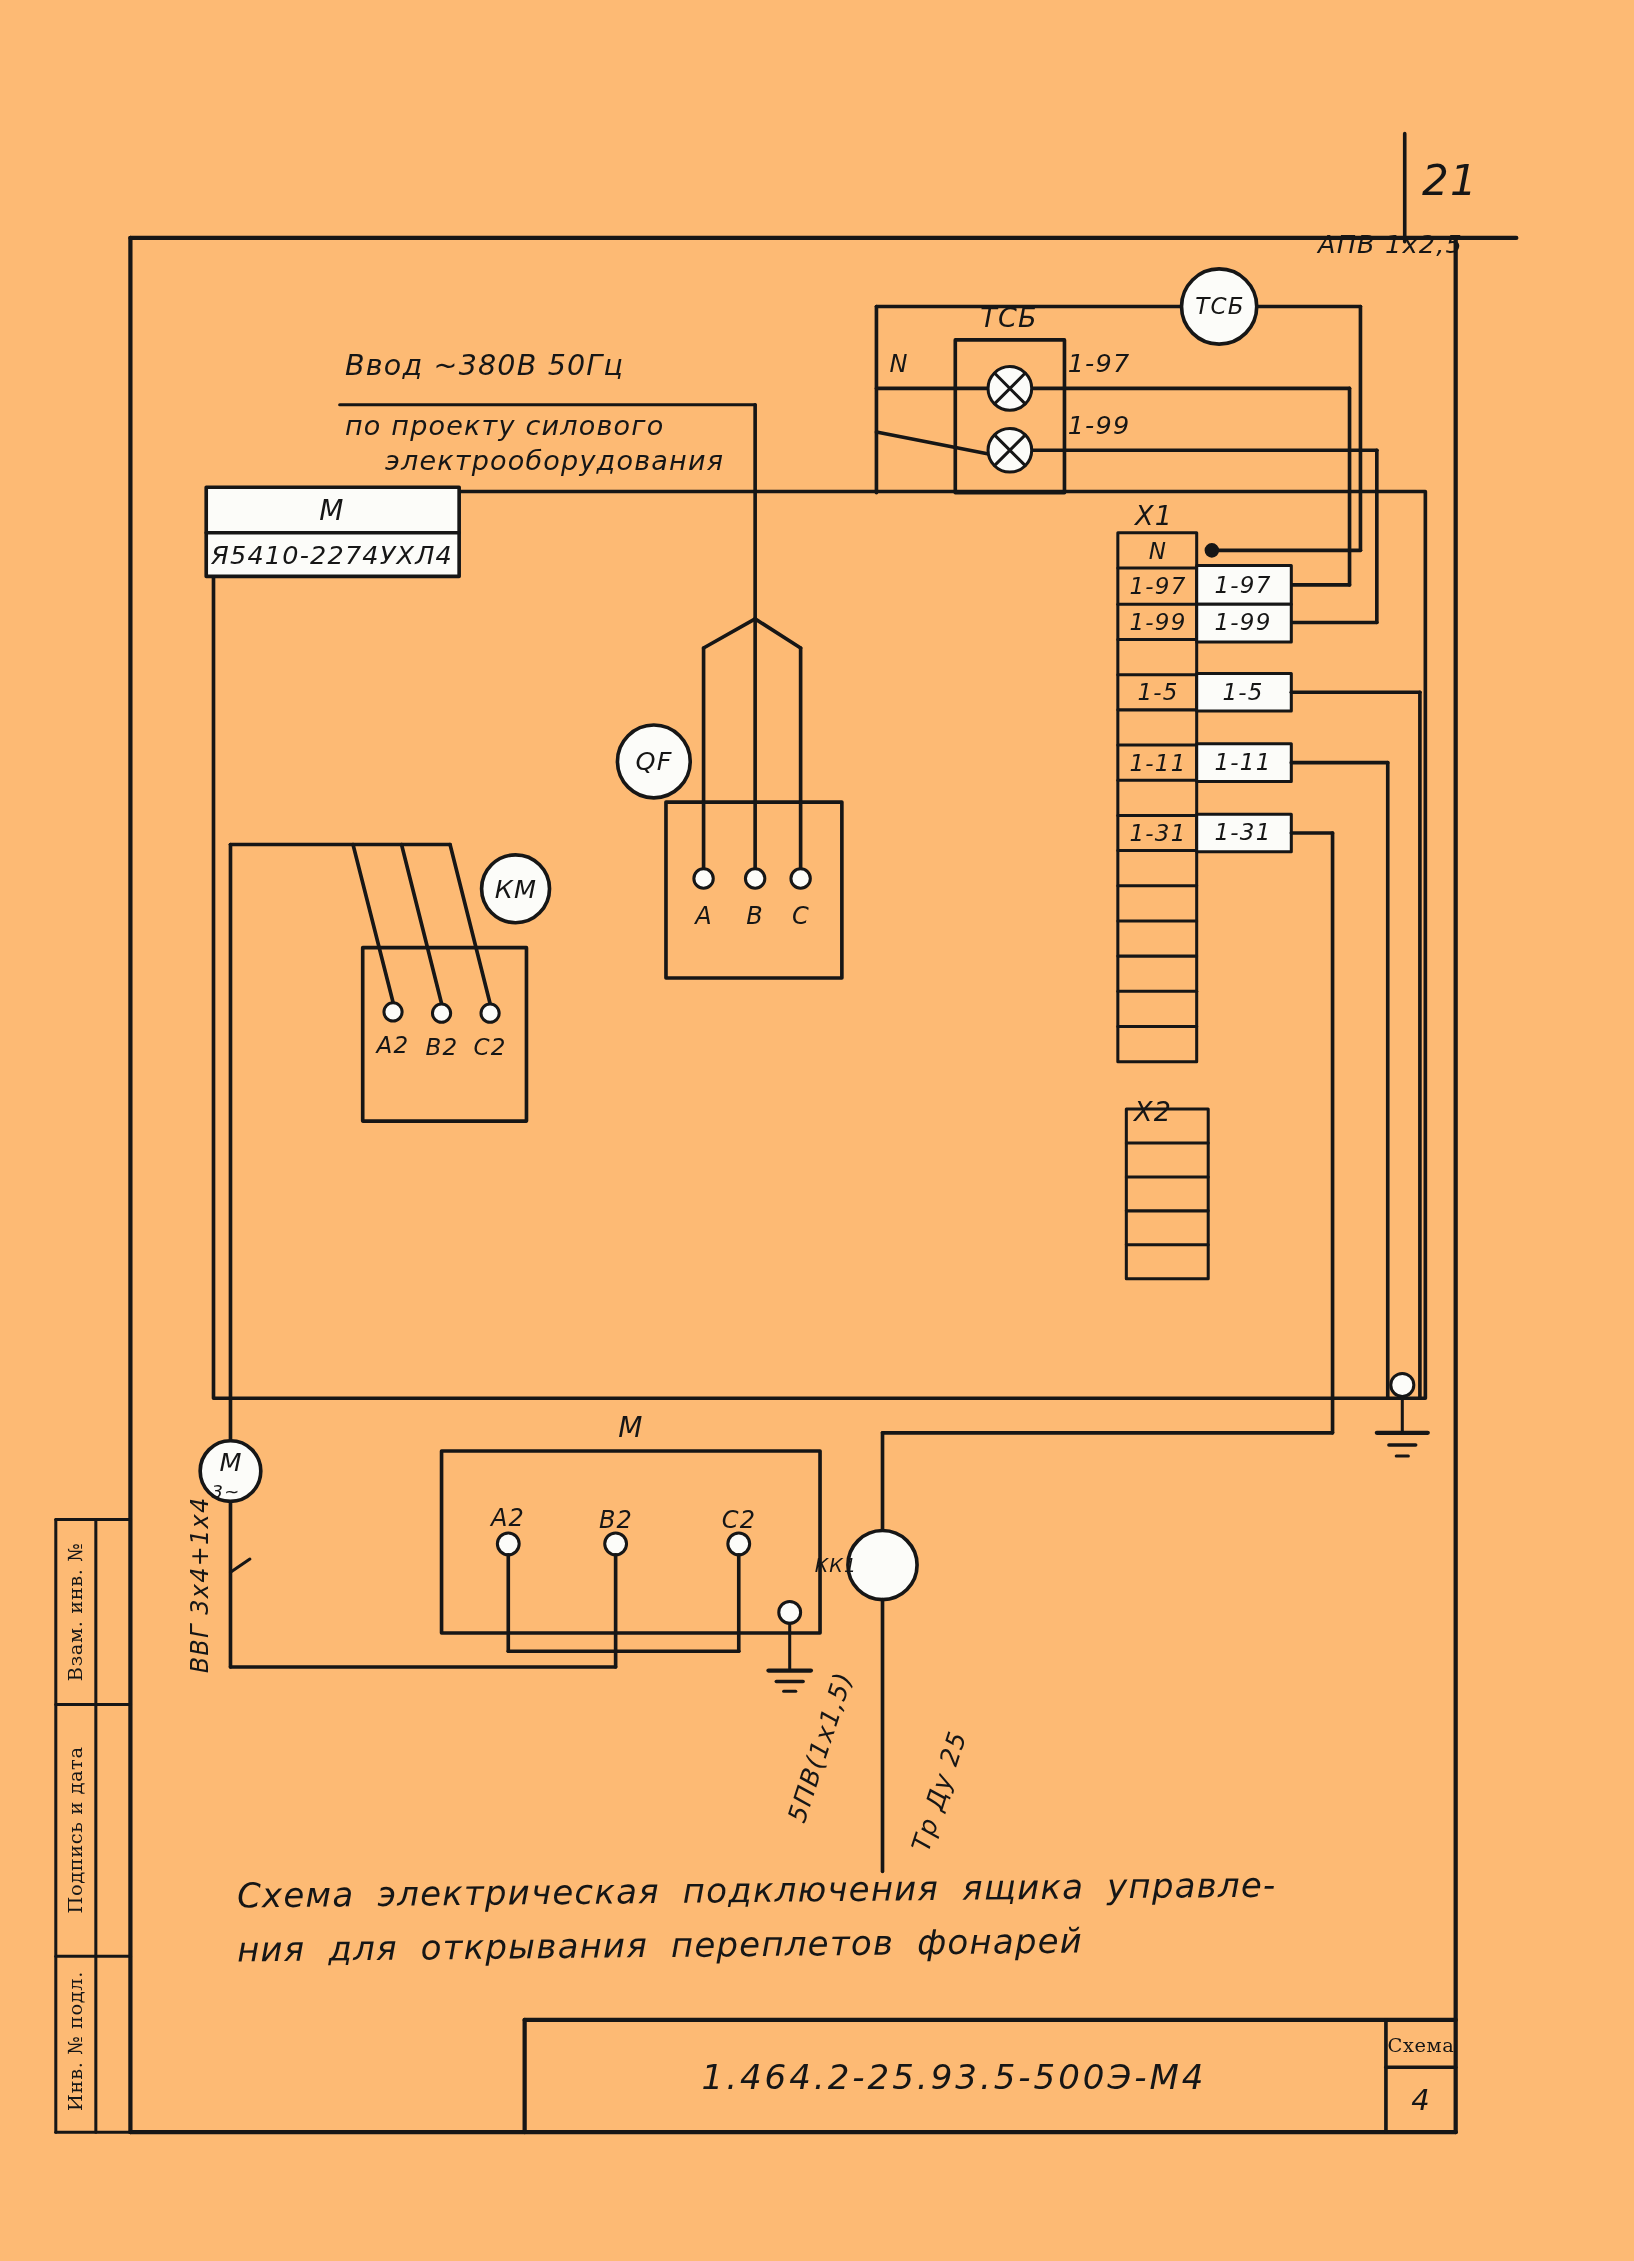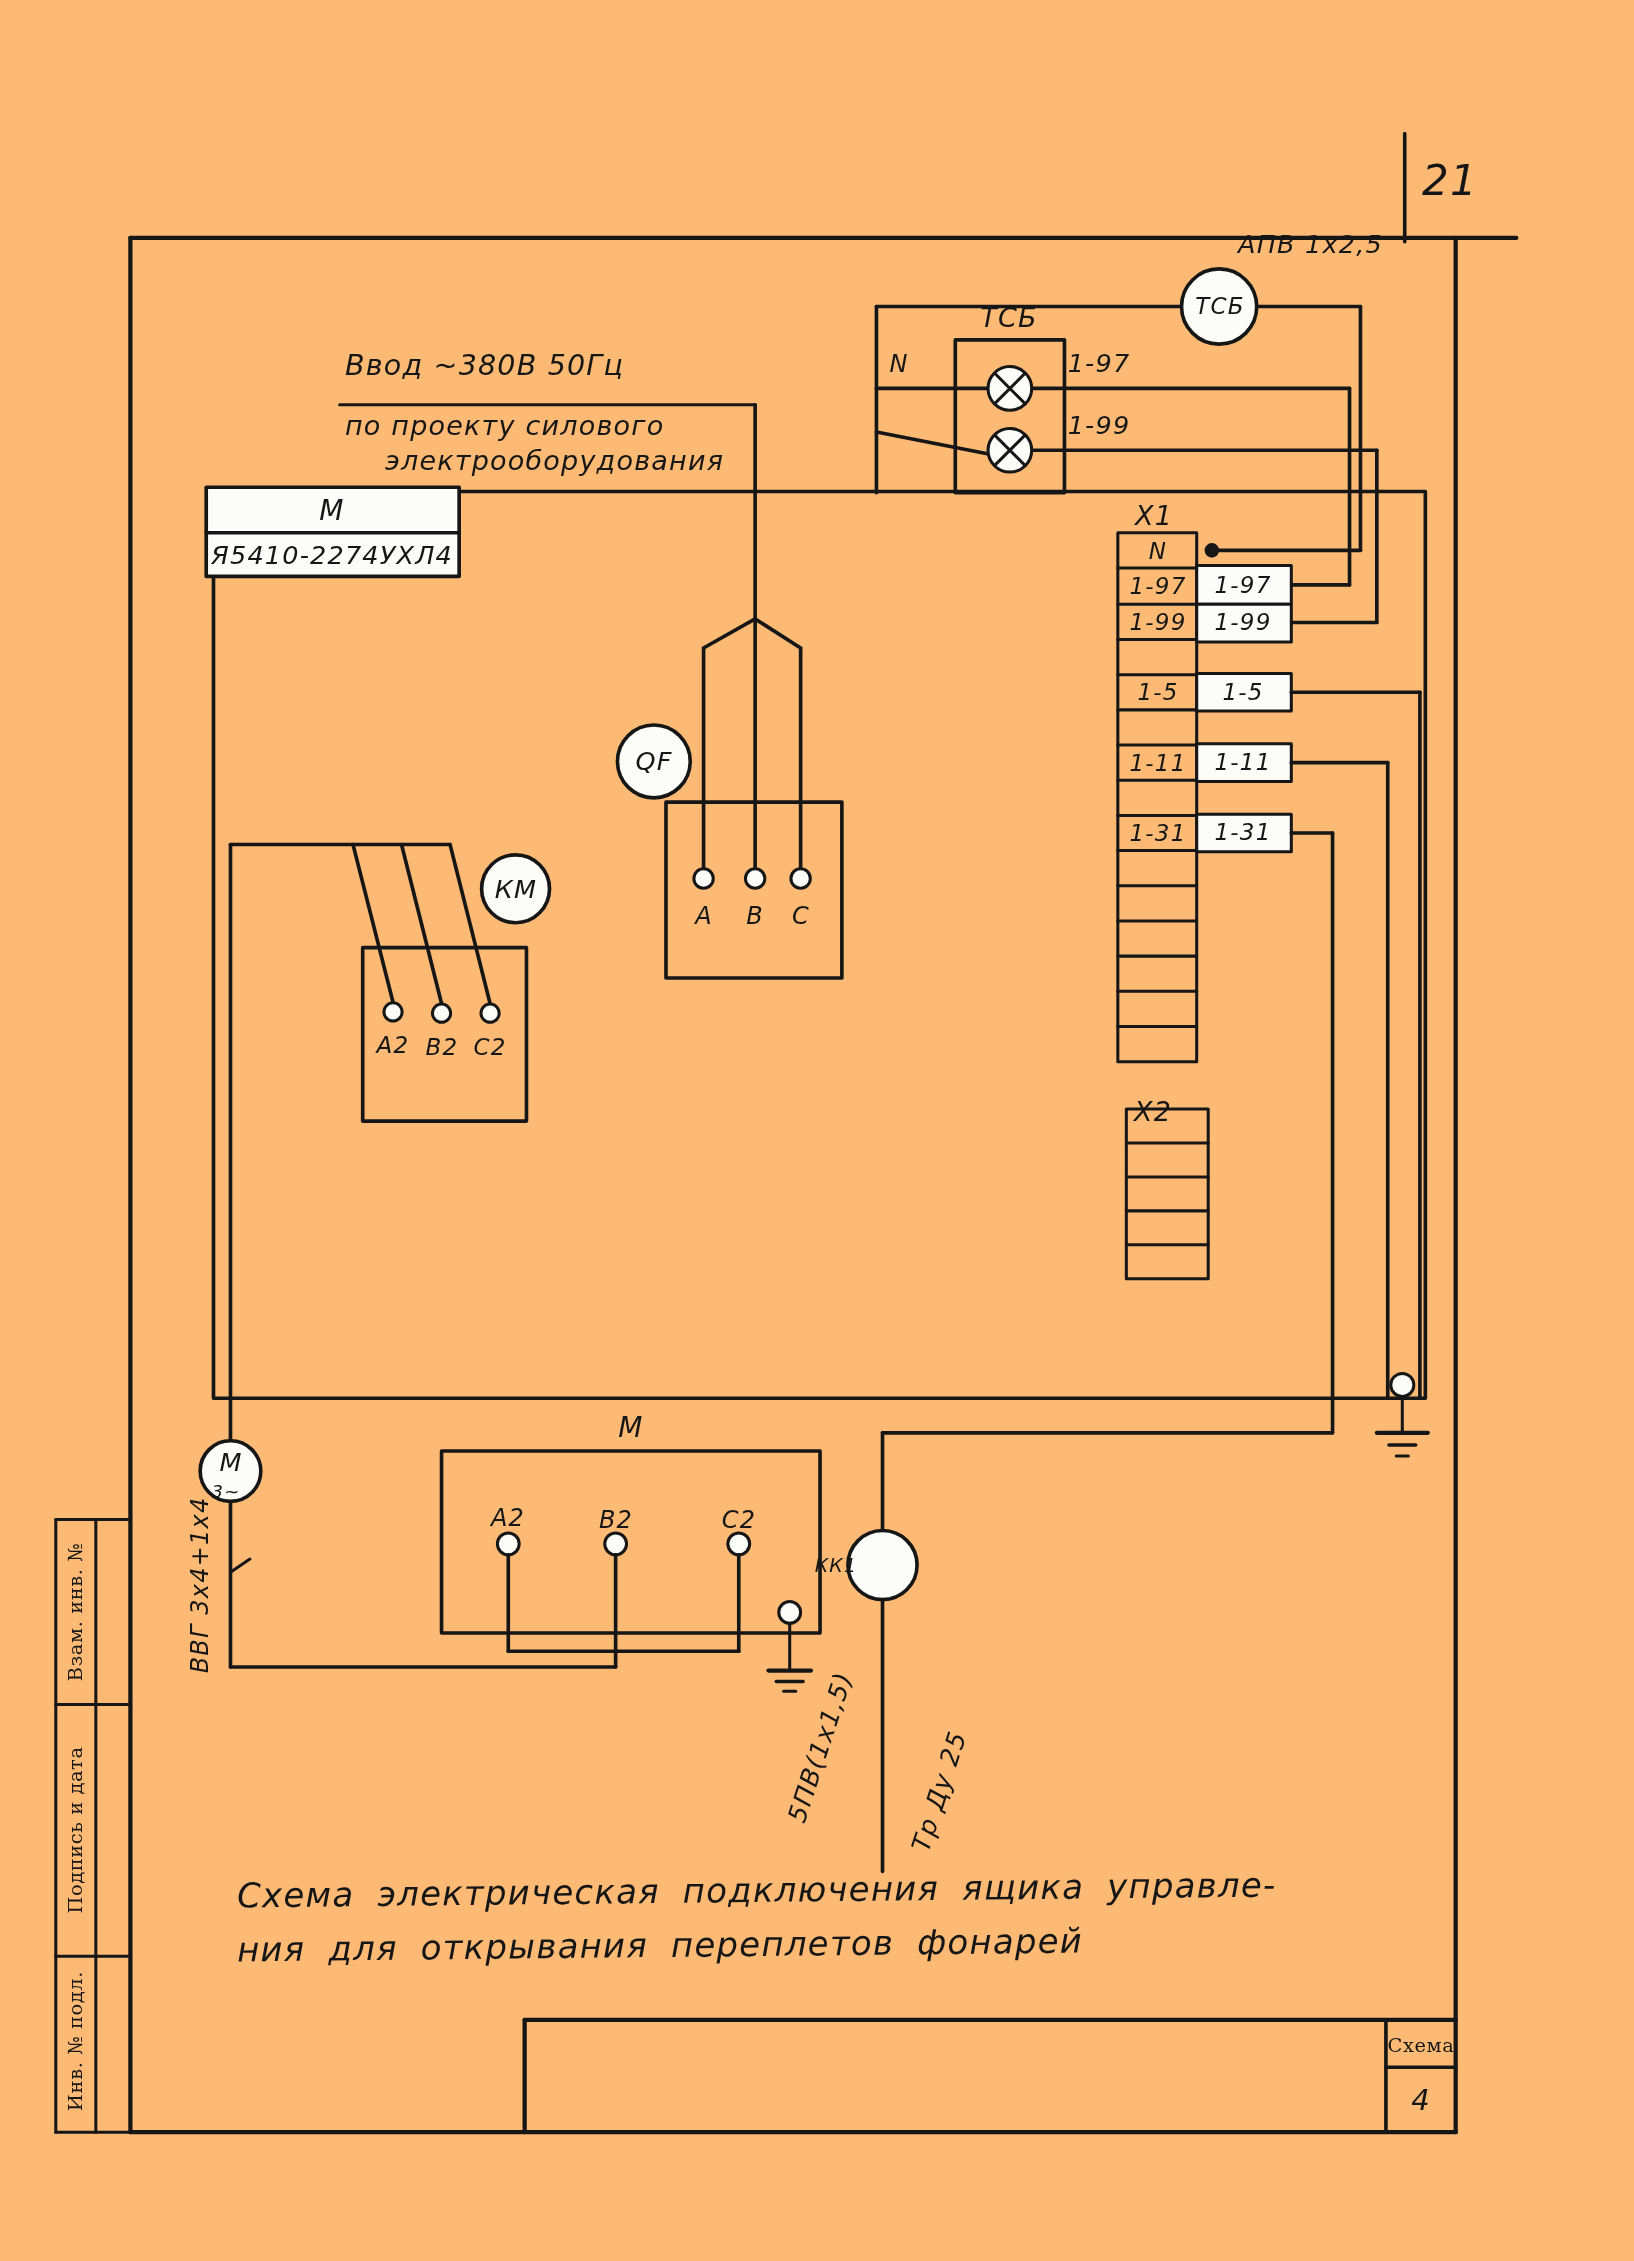--- a/index.html
+++ b/index.html
@@ -209,21 +209,21 @@
     <line x1="2285" y1="3408" x2="2400" y2="3408" stroke-width="6"></line>
   </g>
 </svg>
 
 <span class="t" style="left:1450px;top:180px;font-size:42px;">21</span>
 
 <span class="tl" style="left:345px;top:349px;font-size:28.5px;">Ввод ~380В 50Гц</span>
 <span class="tl" style="left:345px;top:410px;font-size:27px;">по проекту силового</span>
 <span class="tl" style="left:345px;top:445px;font-size:27px;margin-left:40px;">электрооборудования</span>
 
-<span class="tl" style="left:1238px;top:229px;font-size:25.5px;">АПВ 1х2,5</span>
+<span class="tl" style="left:1318px;top:229px;font-size:25.5px;">АПВ 1х2,5</span>
 <span class="t" style="left:1220px;top:306px;font-size:23px;">ТСБ</span>
 <span class="t" style="left:1009px;top:317px;font-size:27px;">ТСБ</span>
 <span class="t" style="left:899px;top:364px;font-size:24px;">N</span>
 <span class="t" style="left:1099px;top:363px;font-size:25.5px;">1-97</span>
 <span class="t" style="left:1099px;top:425px;font-size:25.5px;">1-99</span>
 
 <span class="t" style="left:332px;top:510px;font-size:28px;">М</span>
 <span class="t" style="left:332px;top:555px;font-size:25.5px;">Я5410-2274УХЛ4</span>
 
 <span class="t" style="left:654px;top:761px;font-size:25.5px;">QF</span>
@@ -260,20 +260,21 @@
 <span class="t" style="left:616px;top:1520px;font-size:24px;">В2</span>
 <span class="t" style="left:739px;top:1520px;font-size:24px;">С2</span>
 
 <span class="t" style="left:836px;top:1565px;font-size:19px;">КК1</span>
 <span class="t" style="left:820px;top:1747px;font-size:25.5px;transform:translate(-50%,-50%) rotate(-72deg);">5ПВ(1х1,5)</span>
 <span class="t" style="left:939px;top:1791px;font-size:25.5px;transform:translate(-50%,-50%) rotate(-72deg);">Тр Ду 25</span>
 
 <span class="tl" style="left:237px;top:1870px;font-size:34px;word-spacing:11px;transform:rotate(-0.6deg);">Схема  электрическая  подключения  ящика  управле-</span>
 <span class="tl" style="left:237px;top:1925px;font-size:34px;word-spacing:11px;transform:rotate(-0.6deg);">ния для  открывания  переплетов  фонарей</span>
 
+<span class="t" style="left:954px;top:2077px;font-size:34px;letter-spacing:3px;">1.464.2-25.93.5-500Э-М4</span>
 <span class="t serif" style="left:1421px;top:2045px;font-size:19.4px;">Схема</span>
 <span class="t" style="left:1421px;top:2100px;font-size:29px;">4</span>
 
 <span class="t serif" style="left:75px;top:1612px;font-size:19.4px;transform:translate(-50%,-50%) rotate(-90deg);">Взам. инв. №</span>
 <span class="t serif" style="left:75px;top:1830px;font-size:19.4px;transform:translate(-50%,-50%) rotate(-90deg);">Подпись и дата</span>
 <span class="t serif" style="left:75px;top:2041px;font-size:19.4px;transform:translate(-50%,-50%) rotate(-90deg);">Инв. № подл.</span>
 
 </div>
 
 

